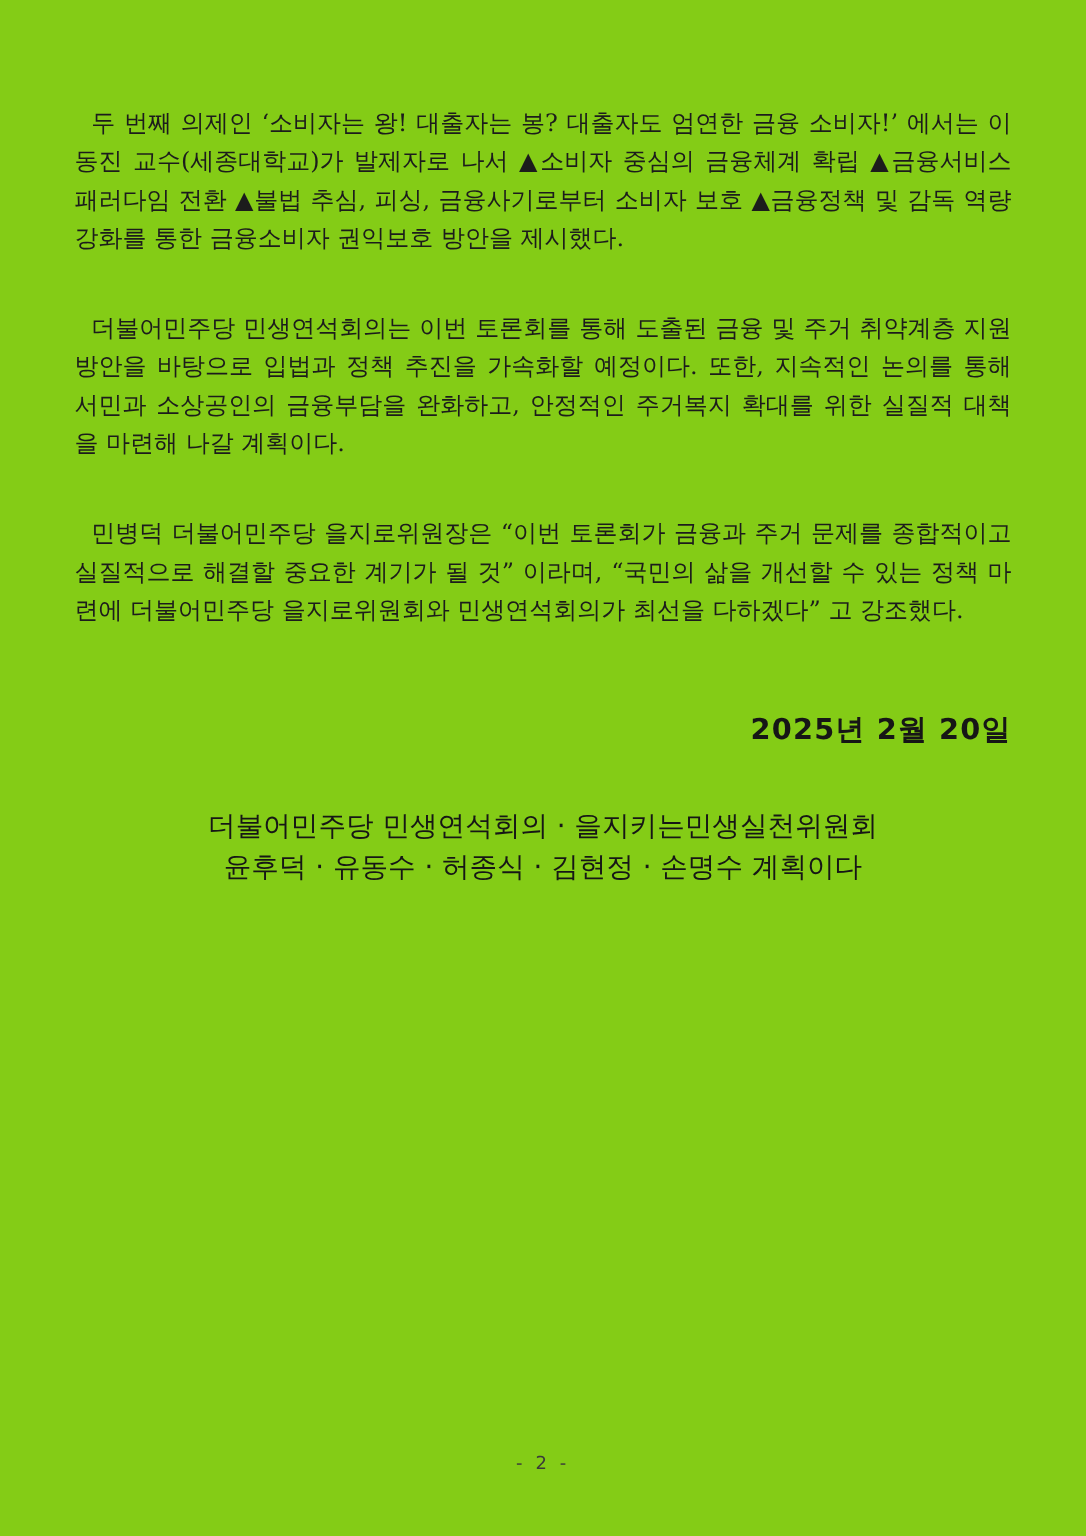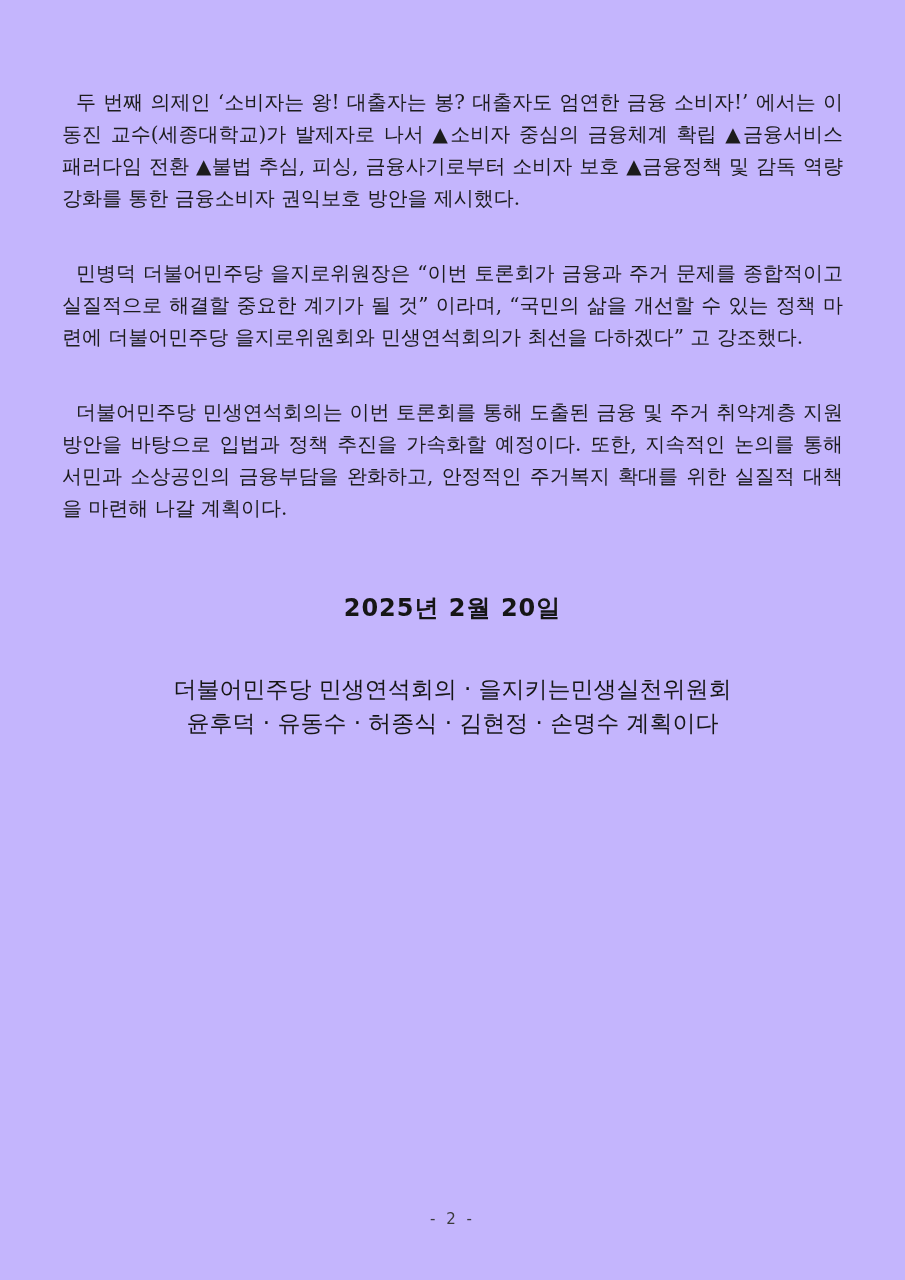--- a/index.html
+++ b/index.html
@@ -5,38 +5,38 @@
   html, body {
     margin: 0;
     padding: 0;
     background: #ffffff;
   }
   .page {
     position: relative;
     width: 905px;
     height: 1280px;
     margin: 0 auto;
-    background: #c4b5fd;
+    background: #84cc16;
     box-sizing: border-box;
     padding: 86px 62px 0 62px;
     overflow: hidden;
   }
   .body-text p.para {
     font-family: "DejaVu Serif", "Liberation Serif", serif;
     font-size: 20px;
     line-height: 32px;
     color: #1c1c1c;
     text-align: justify;
     word-break: break-all;
     text-indent: 14px;
     margin: 0 0 43px 0;
   }
   .date-line {
     margin-top: 68px;
-    text-align: center;
+    text-align: right;
     font-family: "DejaVu Sans", "Liberation Sans", sans-serif;
     font-weight: 700;
     font-size: 24px;
     line-height: 32px;
     letter-spacing: 1px;
     color: #161616;
   }
   .signature-block {
     margin-top: 48px;
     text-align: center;
@@ -58,22 +58,22 @@
     color: #3a3a3a;
   }
 </style>
 </head>
 <body>
 
 <div class="page">
 
   <div class="body-text">
     <p class="para">두 번째 의제인 ‘소비자는 왕! 대출자는 봉? 대출자도 엄연한 금융 소비자!’ 에서는 이동진 교수(세종대학교)가 발제자로 나서 ▲소비자 중심의 금융체계 확립 ▲금융서비스 패러다임 전환 ▲불법 추심, 피싱, 금융사기로부터 소비자 보호 ▲금융정책 및 감독 역량 강화를 통한 금융소비자 권익보호 방안을 제시했다.</p>
+    <p class="para">더불어민주당 민생연석회의는 이번 토론회를 통해 도출된 금융 및 주거 취약계층 지원 방안을 바탕으로 입법과 정책 추진을 가속화할 예정이다. 또한, 지속적인 논의를 통해 서민과 소상공인의 금융부담을 완화하고, 안정적인 주거복지 확대를 위한 실질적 대책을 마련해 나갈 계획이다.</p>
     <p class="para">민병덕 더불어민주당 을지로위원장은 “이번 토론회가 금융과 주거 문제를 종합적이고 실질적으로 해결할 중요한 계기가 될 것” 이라며, “국민의 삶을 개선할 수 있는 정책 마련에 더불어민주당 을지로위원회와 민생연석회의가 최선을 다하겠다” 고 강조했다.</p>
-    <p class="para">더불어민주당 민생연석회의는 이번 토론회를 통해 도출된 금융 및 주거 취약계층 지원 방안을 바탕으로 입법과 정책 추진을 가속화할 예정이다. 또한, 지속적인 논의를 통해 서민과 소상공인의 금융부담을 완화하고, 안정적인 주거복지 확대를 위한 실질적 대책을 마련해 나갈 계획이다.</p>
   </div>
 
   <div class="date-line">2025년 2월 20일</div>
 
   <div class="signature-block">
     <div>더불어민주당 민생연석회의 · 을지키는민생실천위원회</div>
     <div>윤후덕 · 유동수 · 허종식 · 김현정 · 손명수 계획이다</div>
   </div>
 
   <div class="page-footer">- 2 -</div>

